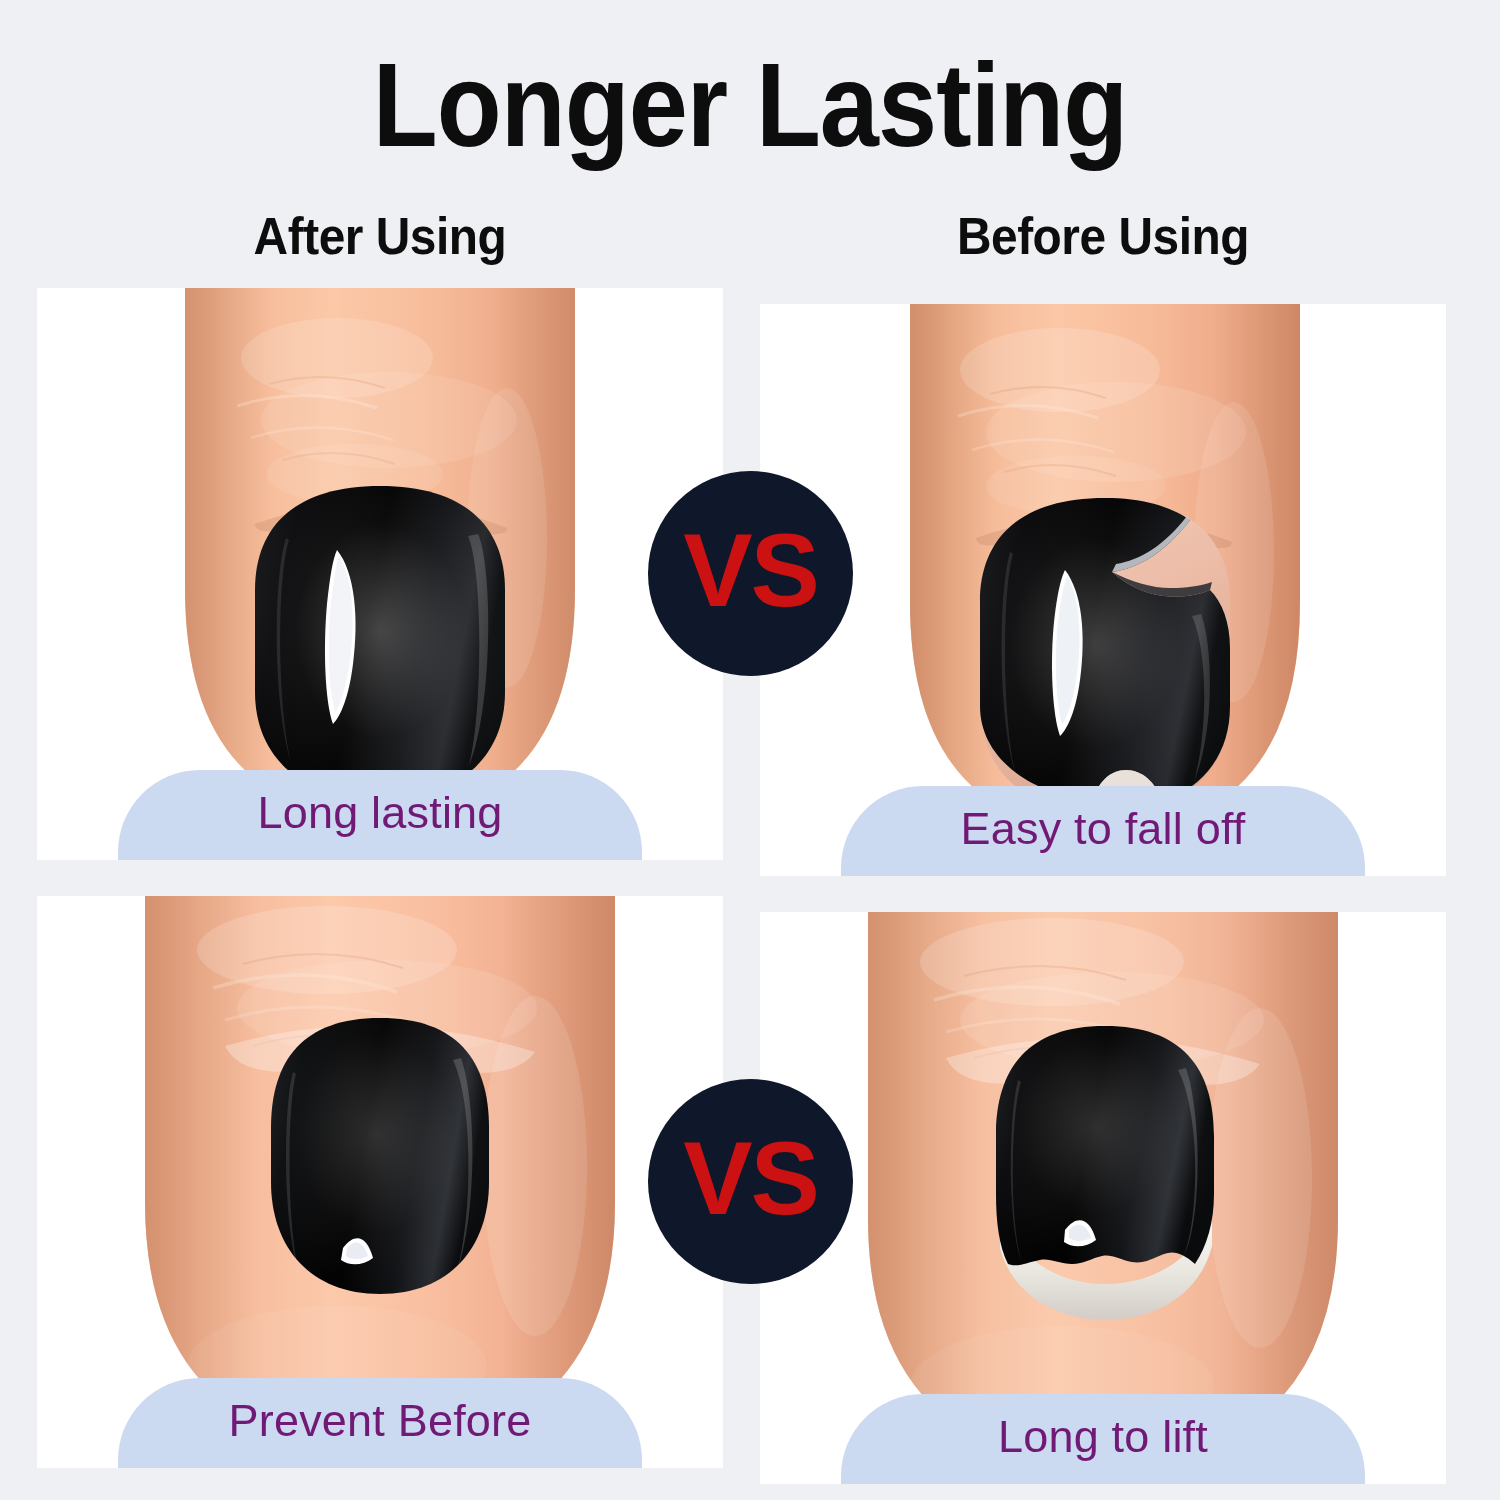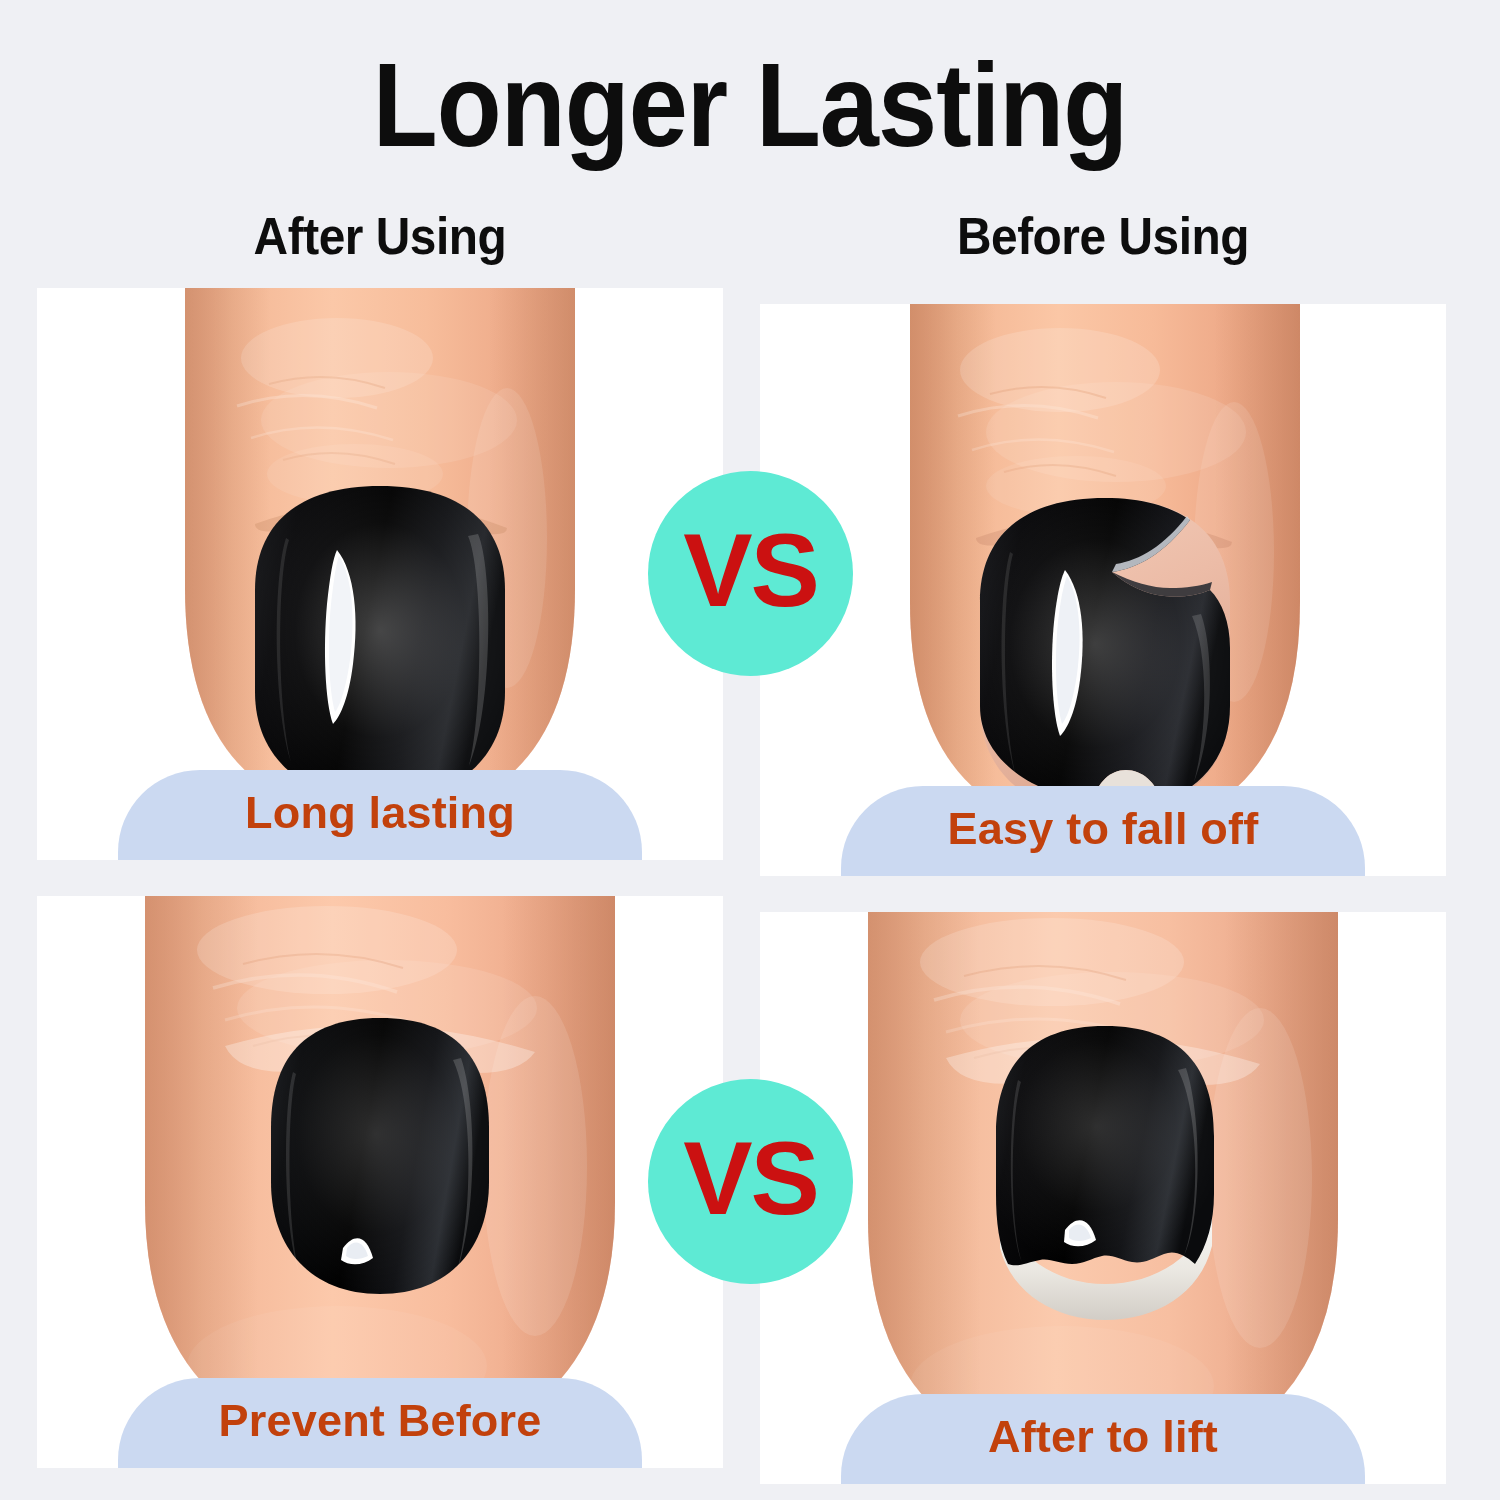--- a/index.html
+++ b/index.html
@@ -74,33 +74,33 @@
     width:524px;
     height:90px;
     background:#cbd9f1;
     border-radius:82px 82px 0 0;
     display:flex;
     align-items:center;
     justify-content:center;
   }
   .pill-text {
     font-size:45px;
-    font-weight:700;
-    color:#c2410c;
+    font-weight:400;
+    color:#701a75;
     letter-spacing:0.2px;
     white-space:nowrap;
     transform:translateY(-2px);
   }
 
   
   .vs {
     position:absolute;
     width:205px; height:205px;
     border-radius:50%;
-    background:#5eead4;
+    background:#0f172a;
     display:flex;
     align-items:center;
     justify-content:center;
     z-index:5;
   }
   .vs.top    { left:648px; top:471px; }
   .vs.bottom { left:648px; top:1079px; }
   .vs-text {
     font-size:104px;
     font-weight:800;
@@ -515,21 +515,21 @@
 
         <path d="M426,156 C442,204 442,308 424,344 C440,302 440,200 418,158 Z" fill="#ffffff" opacity="0.17"></path>
         <path d="M258,168 C248,206 248,318 262,350 C250,314 250,206 261,170 Z" fill="#ffffff" opacity="0.12"></path>
 
         <path d="M305,318 C317,302 330,306 336,328 C326,336 312,336 304,330 Z" fill="#ffffff"></path>
         <path d="M309,318 C317,308 327,312 331,326 C323,330 314,330 309,326 Z" fill="#e9edf3"></path>
       </svg>
     </div>
 
     <div class="pill">
-      <span class="pill-text">After to lift</span>
+      <span class="pill-text">Long to lift</span>
     </div>
   </div>
 
   <div class="vs top">
     <span class="vs-text">VS</span>
   </div>
   <div class="vs bottom">
     <span class="vs-text">VS</span>
   </div>
 

